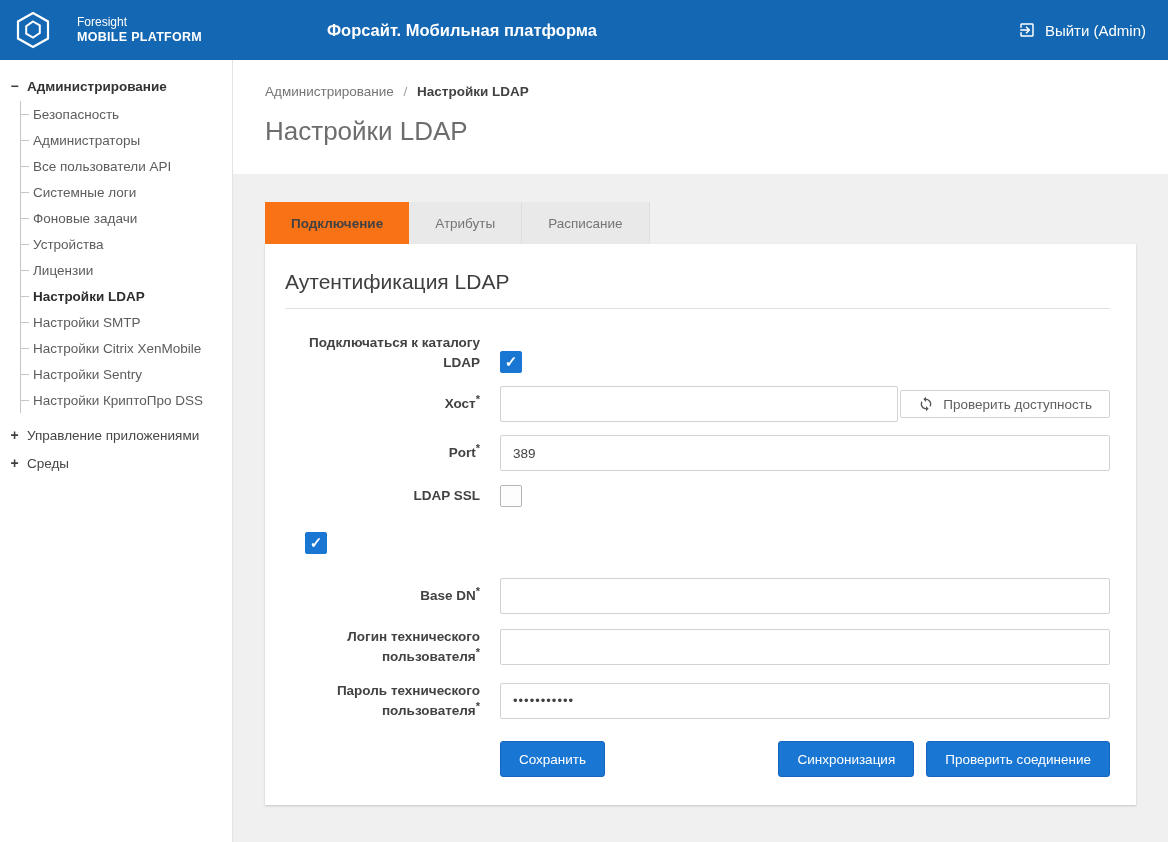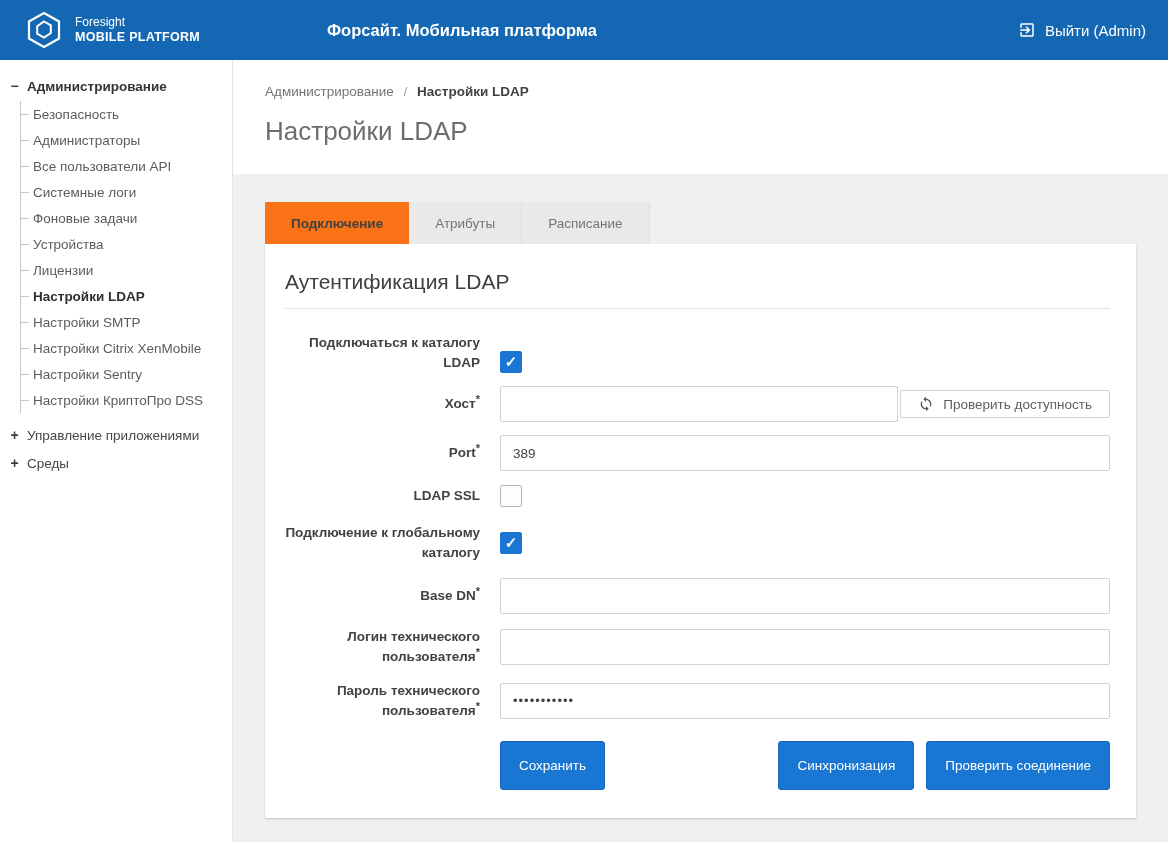--- a/index.html
+++ b/index.html
@@ -7,21 +7,21 @@
   body {
     width:1168px; height:842px; overflow:hidden;
     font-family:"Liberation Sans", sans-serif;
     background:#f0f0f0; color:#424242;
   }
   
   .top-header {
     height:60px; background:#1467b2; color:#fff;
     display:flex; align-items:center; position:relative;
   }
-  .logo { display:flex; align-items:center; gap:14px; padding-left:27px; width:233px; }
+  .logo { display:flex; align-items:center; gap:27px; padding-left:16px; width:233px; }
   .logo-text { display:flex; flex-direction:column; line-height:1.25; }
   .logo-line1 { font-size:12px; font-weight:400; }
   .logo-line2 { font-size:12.5px; font-weight:bold; letter-spacing:.3px; }
   .app-title {
     position:absolute; left:327px; top:0; height:60px;
     display:flex; align-items:center; font-size:16.5px; font-weight:700;
   }
   .logout {
     position:absolute; right:22px; top:0; height:60px;
     display:flex; align-items:center; gap:9px; font-size:15px; cursor:pointer;
@@ -95,21 +95,21 @@
   }
   .check-avail-btn {
     margin-left:2px; height:28px; flex-shrink:0;
     border:1px solid #d2d2d2; border-radius:2px; background:#fff;
     display:flex; align-items:center; gap:9px; padding:0 17px;
     font-size:13.5px; color:#5f5f5f; cursor:pointer; white-space:nowrap; font-family:inherit;
   }
   .buttons-row { margin-top:20px; margin-bottom:0; }
   .buttons-wrap { display:flex; width:100%; align-items:center; }
   .btn {
-    height:49px; background:#1976d2; border:1px solid #1565c0; border-radius:3px;
+    height:36px; background:#1976d2; border:1px solid #1565c0; border-radius:3px;
     color:#fff; font-size:13.5px; padding:0 18px; cursor:pointer; font-family:inherit;
     white-space:nowrap;
   }
   .btn-spacer { flex:1; }
   .btn + .btn { margin-left:12px; }
 </style>
 </head>
 <body>
 
 <div>
@@ -225,21 +225,20 @@
           </div>
 
           <div class="form-row" style="min-height:24px;">
             <div class="form-label">LDAP SSL</div>
             <div class="form-control">
               <div class="checkbox" data-checked="false"></div>
             </div>
           </div>
 
           <div class="form-row" style="min-height:44px;">
-            <div class="form-label">Подключение к глобальному каталогу</div>
             <div class="form-control">
               <div class="checkbox" data-checked="true"></div>
             </div>
           </div>
 
           <div class="form-row">
             <div class="form-label">
               <span>Base DN</span><sup>*</sup>
             </div>
             <div class="form-control">

